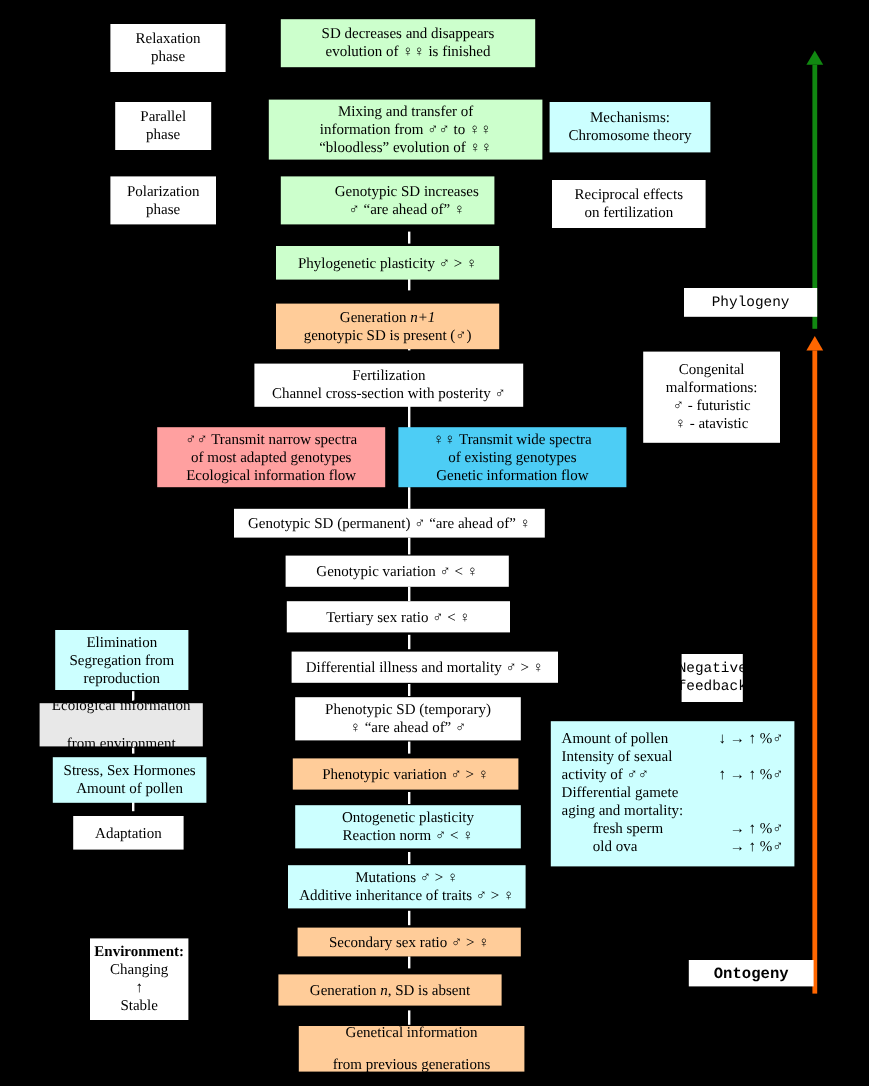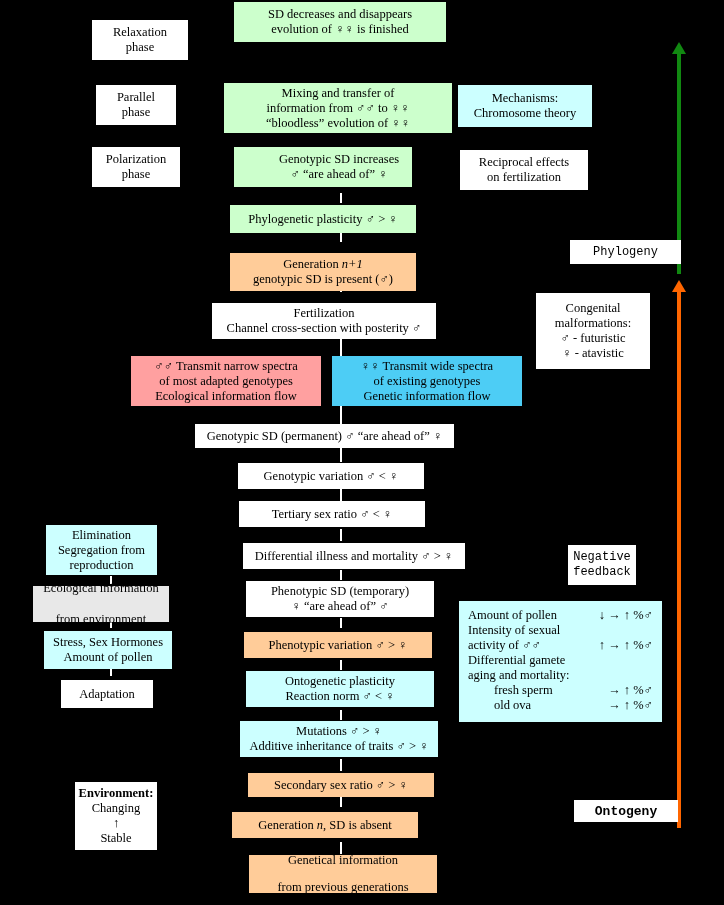--- a/index.html
+++ b/index.html
@@ -136,21 +136,21 @@
   <div class="box white" style="left:96px; top:85px; width:80px; height:40px;">
     <span class="ln">Parallel</span>
     <span class="ln">phase</span>
   </div>
 
   <div class="box white" style="left:92px; top:147px; width:88px; height:40px;">
     <span class="ln">Polarization</span>
     <span class="ln">phase</span>
   </div>
 
-  <div class="box green" style="left:234px; top:2px; width:212px; height:40px;">
+  <div class="box green" style="left:234px; top:16px; width:212px; height:40px;">
     <span class="ln">SD decreases and disappears</span>
     <span class="ln">evolution of ♀♀ is finished</span>
   </div>
 
   <div class="box green" style="left:224px; top:83px; width:228px; height:50px;">
     <span class="ln">Mixing and transfer of</span>
     <span class="ln">information from ♂♂ to ♀♀</span>
     <span class="ln">“bloodless” evolution of ♀♀</span>
   </div>
 
@@ -274,21 +274,21 @@
     <span class="ln">Phylogeny</span>
   </div>
 
   <div class="box white" style="left:536px; top:293px; width:114px; height:76px;">
     <span class="ln">Congenital</span>
     <span class="ln">malformations:</span>
     <span class="ln">♂ - futuristic</span>
     <span class="ln">♀ - atavistic</span>
   </div>
 
-  <div class="box white mono" style="left:568px; top:545px; width:68px; height:40px;">
+  <div class="box white mono" style="left:568px; top:545px; width:51px; height:40px;">
     <span class="ln">Negative</span>
     <span class="ln">feedback</span>
   </div>
 
   <div class="info" id="pollen-panel" style="left:459px; top:601px; width:203px; height:121px;">
       <div class="row">
         <span class="l">Amount of pollen</span>
         <span class="r">↓ → ↑ %♂</span>
       </div>
       <div class="row">

